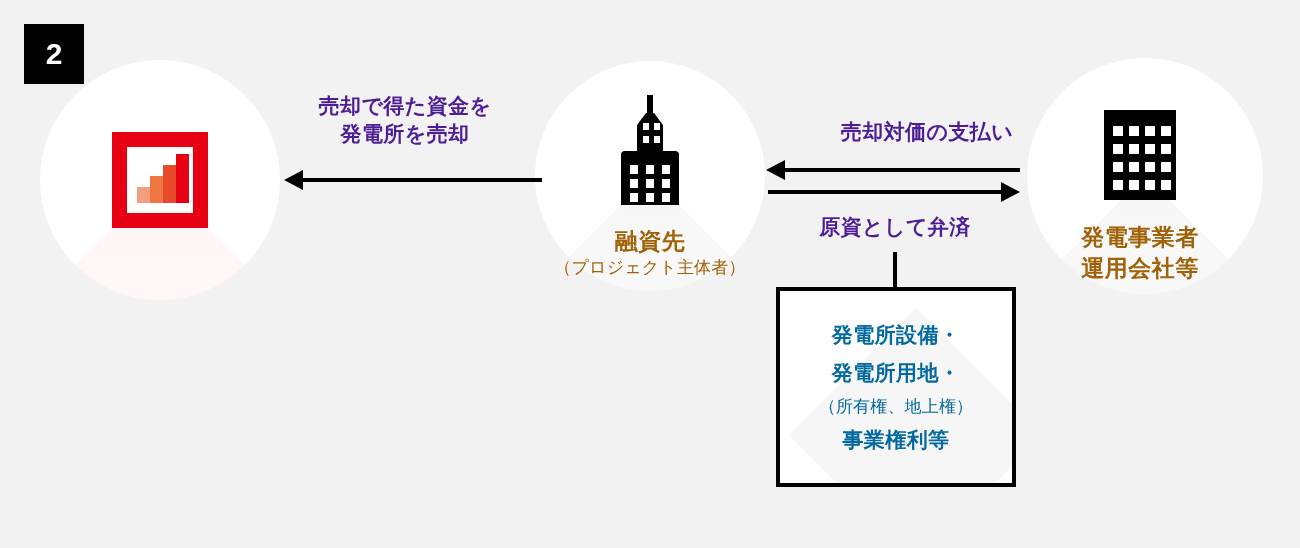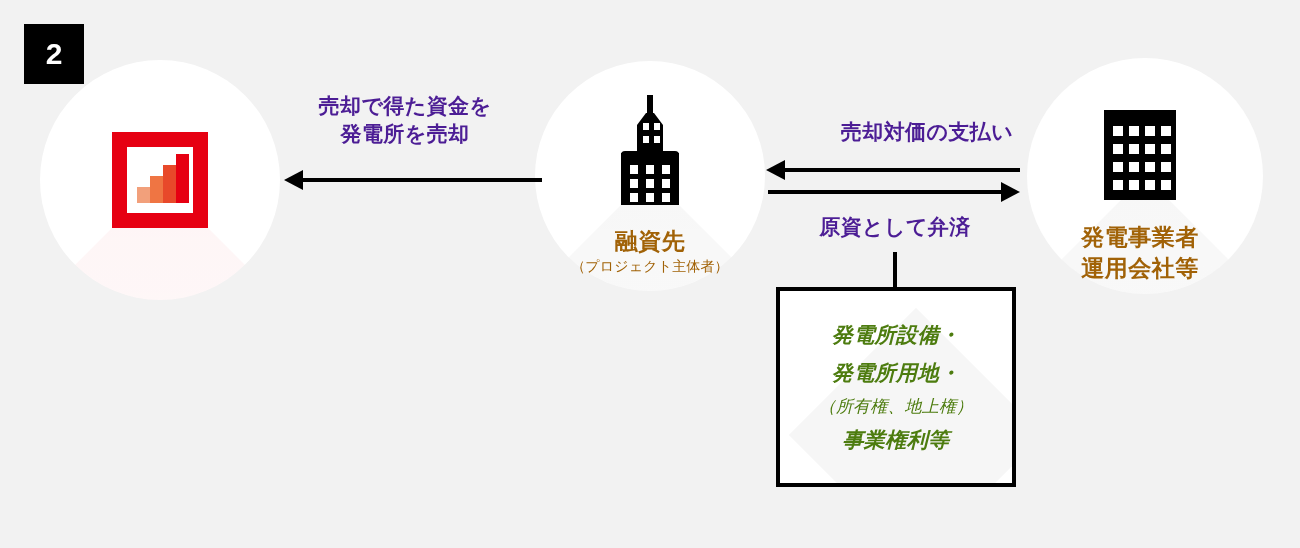--- a/index.html
+++ b/index.html
@@ -102,21 +102,21 @@
     z-index: 20;
     line-height: 1.35;
     white-space: nowrap;
   }
   .node-label .main {
     font-size: 23px;
     font-weight: 700;
     letter-spacing: 0.02em;
   }
   .node-label .sub {
-    font-size: 14px;
+    font-size: 17px;
     font-weight: 400;
     letter-spacing: 0.01em;
   }
 
   
   .arrow-line {
     position: absolute;
     height: 4px;
     background: #000000;
     z-index: 12;
@@ -178,24 +178,23 @@
     left: 20%;
     top: 28%;
     width: 180px;
     height: 180px;
     transform: rotate(45deg);
     background: rgba(0,0,0,0.035);
     pointer-events: none;
   }
   .asset-line {
     position: relative;
-    color: #4d7c0f;
+    color: #0369a1;
     white-space: nowrap;
     z-index: 2;
-    font-style: italic;
   }
   .asset-line.bold {
     font-size: 21px;
     font-weight: 700;
     letter-spacing: 0.02em;
     margin: 5px 0;
   }
   .asset-line.thin {
     font-size: 17px;
     font-weight: 400;

